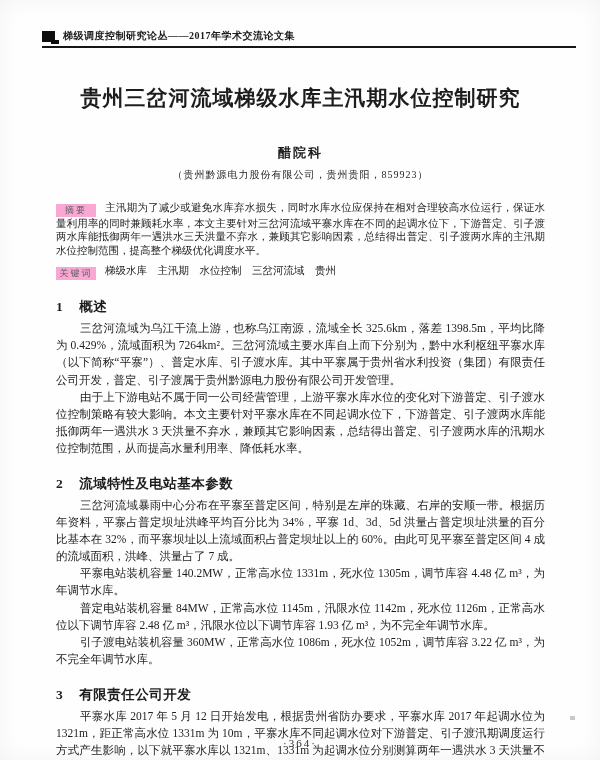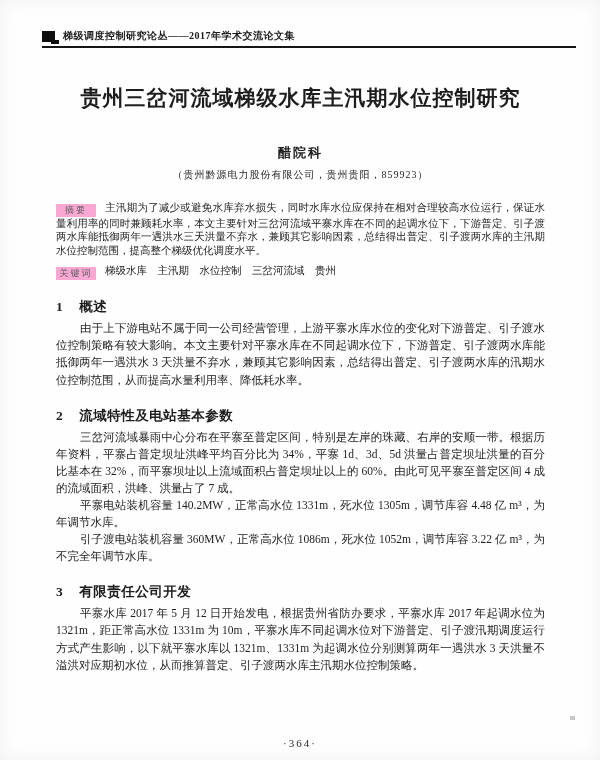--- a/index.html
+++ b/index.html
@@ -171,27 +171,29 @@
       <span class="black-label">摘要</span><span>主汛期为了减少或避免水库弃水损失，同时水库水位应保持在相对合理较高水位运行，保证水量利用率的同时兼顾耗水率，本文主要针对三岔河流域平寨水库在不同的起调水位下，下游普定、引子渡两水库能抵御两年一遇洪水三天洪量不弃水，兼顾其它影响因素，总结得出普定、引子渡两水库的主汛期水位控制范围，提高整个梯级优化调度水平。</span>
     </div>
 
     <div class="keywords">
       <span class="black-label">关键词</span><span>梯级水库　主汛期　水位控制　三岔河流域　贵州</span>
     </div>
 
     <div class="section-heading">
       <span class="num">1</span><span>概述</span>
     </div>
+    <div class="para">三岔河流域为乌江干流上游，也称乌江南源，流域全长 325.6km，落差 1398.5m，平均比降为 0.429%，流域面积为 7264km²。三岔河流域主要水库自上而下分别为，黔中水利枢纽平寨水库（以下简称“平寨”）、普定水库、引子渡水库。其中平寨属于贵州省水利投资（集团）有限责任公司开发，普定、引子渡属于贵州黔源电力股份有限公司开发管理。</div>
     <div class="para">由于上下游电站不属于同一公司经营管理，上游平寨水库水位的变化对下游普定、引子渡水位控制策略有较大影响。本文主要针对平寨水库在不同起调水位下，下游普定、引子渡两水库能抵御两年一遇洪水 3 天洪量不弃水，兼顾其它影响因素，总结得出普定、引子渡两水库的汛期水位控制范围，从而提高水量利用率、降低耗水率。</div>
 
     <div class="section-heading">
       <span class="num">2</span><span>流域特性及电站基本参数</span>
     </div>
     <div class="para">三岔河流域暴雨中心分布在平寨至普定区间，特别是左岸的珠藏、右岸的安顺一带。根据历年资料，平寨占普定坝址洪峰平均百分比为 34%，平寨 1d、3d、5d 洪量占普定坝址洪量的百分比基本在 32%，而平寨坝址以上流域面积占普定坝址以上的 60%。由此可见平寨至普定区间 4 成的流域面积，洪峰、洪量占了 7 成。</div>
     <div class="para">平寨电站装机容量 140.2MW，正常高水位 1331m，死水位 1305m，调节库容 4.48 亿 m³，为年调节水库。</div>
+    <div class="para">普定电站装机容量 84MW，正常高水位 1145m，汛限水位 1142m，死水位 1126m，正常高水位以下调节库容 2.48 亿 m³，汛限水位以下调节库容 1.93 亿 m³，为不完全年调节水库。</div>
     <div class="para">引子渡电站装机容量 360MW，正常高水位 1086m，死水位 1052m，调节库容 3.22 亿 m³，为不完全年调节水库。</div>
 
     <div class="section-heading">
       <span class="num">3</span><span>有限责任公司开发</span>
     </div>
     <div class="para">平寨水库 2017 年 5 月 12 日开始发电，根据贵州省防办要求，平寨水库 2017 年起调水位为 1321m，距正常高水位 1331m 为 10m，平寨水库不同起调水位对下游普定、引子渡汛期调度运行方式产生影响，以下就平寨水库以 1321m、1331m 为起调水位分别测算两年一遇洪水 3 天洪量不溢洪对应期初水位，从而推算普定、引子渡两水库主汛期水位控制策略。</div>
 
   </div>
 
   <div class="speck"></div>

